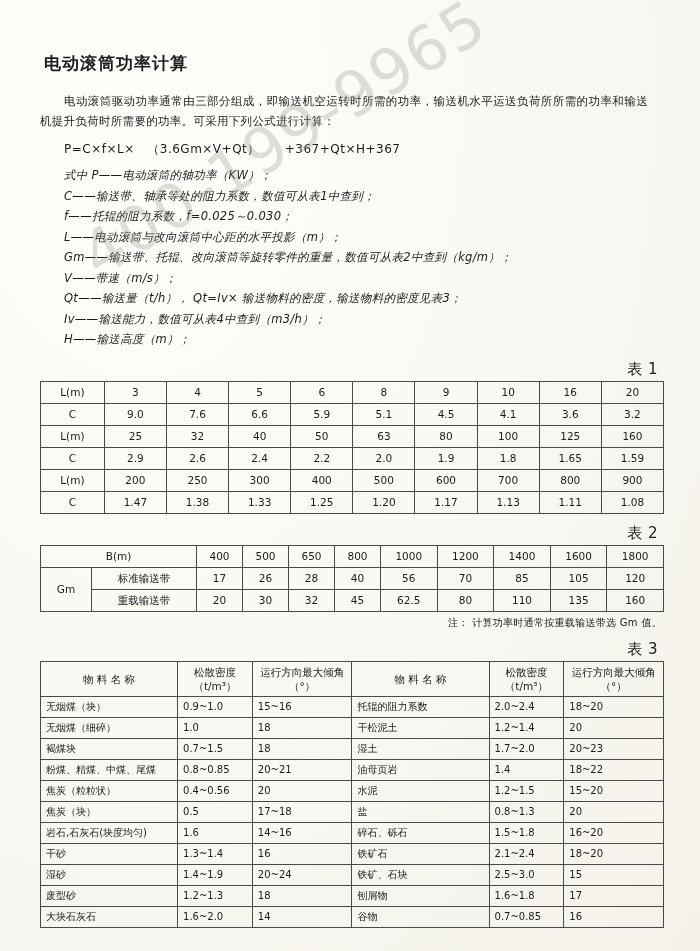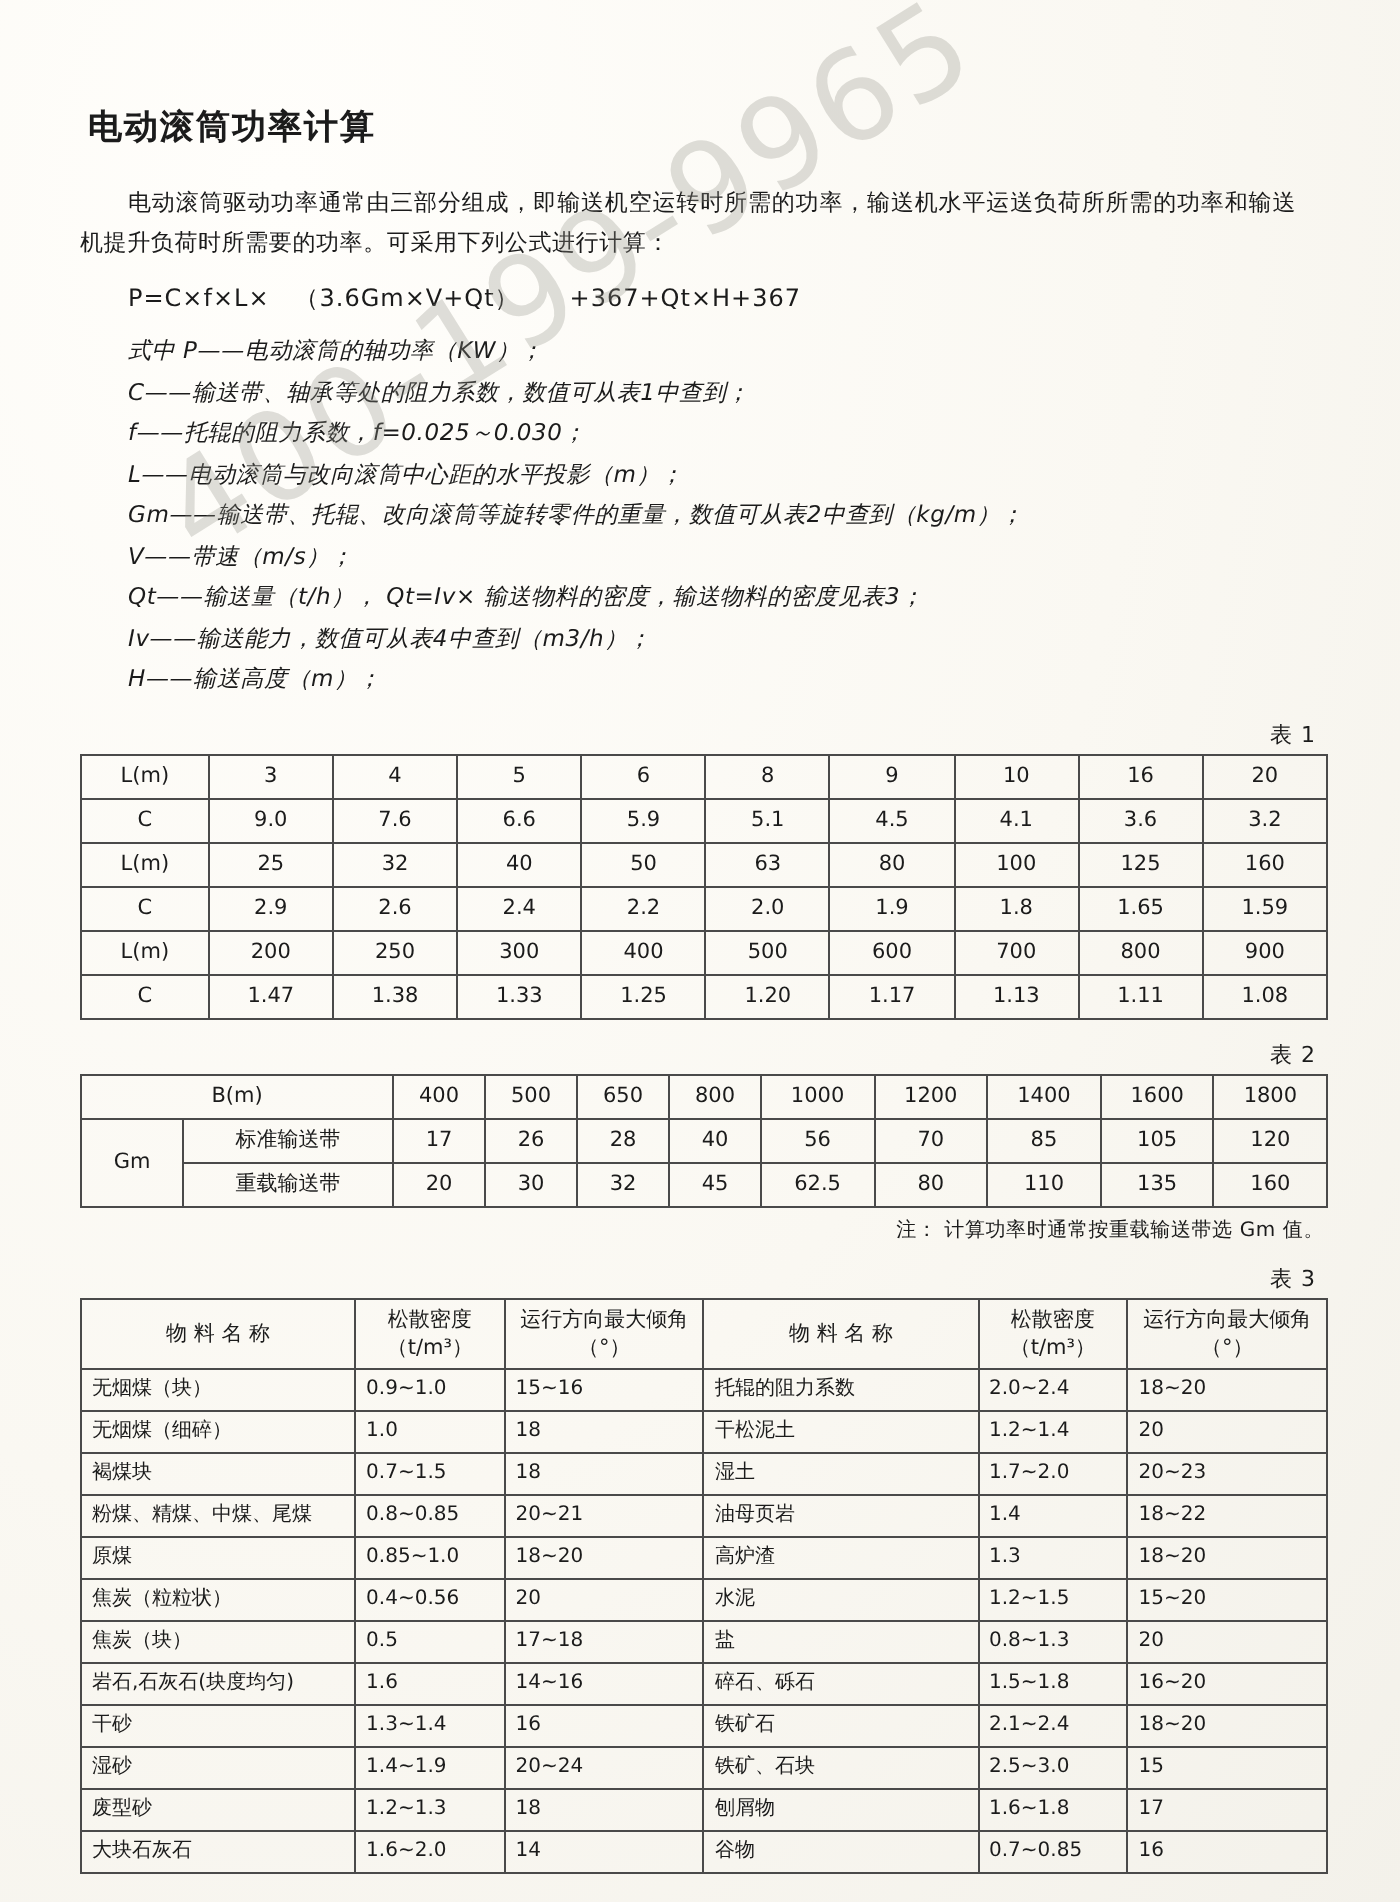--- a/index.html
+++ b/index.html
@@ -65,21 +65,21 @@
   }
   .defline {
     font-size: 11.5px;
     line-height: 20.5px;
     margin-left: 24px;
     letter-spacing: 0.3px;
     font-style: italic;
   }
   .tbl-label {
     text-align: right;
-    font-size: 11px;
+    font-size: 15px;
     margin: 10px 6px 2px 0;
     letter-spacing: 0.5px;
   }
   table {
     border-collapse: collapse;
     width: 100%;
     font-size: 10.5px;
     background: transparent;
   }
   table.grid th, table.grid td {
@@ -308,28 +308,20 @@
       </tr>
       <tr>
         <td>粉煤、精煤、中煤、尾煤</td>
         <td>0.8~0.85</td>
         <td>20~21</td>
         <td>油母页岩</td>
         <td>1.4</td>
         <td>18~22</td>
       </tr>
       <tr>
-        <td>原煤</td>
-        <td>0.85~1.0</td>
-        <td>18~20</td>
-        <td>高炉渣</td>
-        <td>1.3</td>
-        <td>18~20</td>
-      </tr>
-      <tr>
         <td>焦炭（粒粒状）</td>
         <td>0.4~0.56</td>
         <td>20</td>
         <td>水泥</td>
         <td>1.2~1.5</td>
         <td>15~20</td>
       </tr>
       <tr>
         <td>焦炭（块）</td>
         <td>0.5</td>

